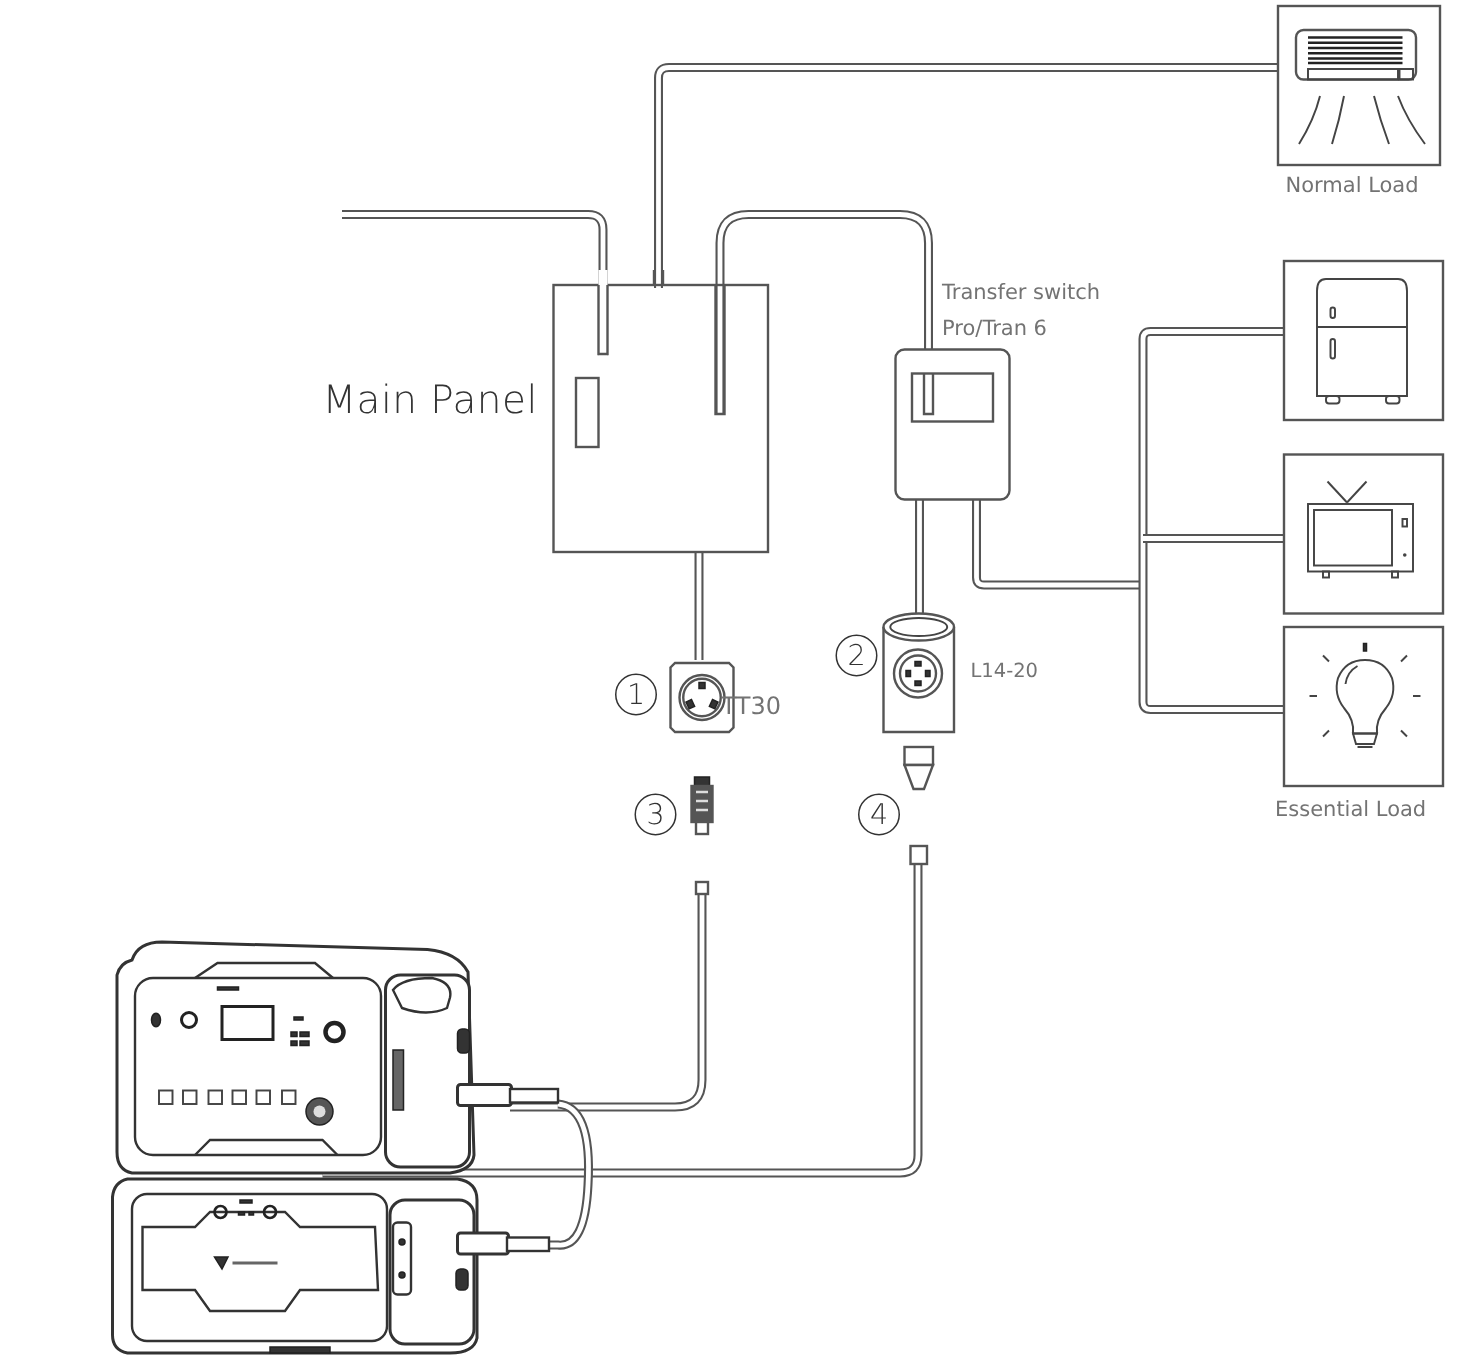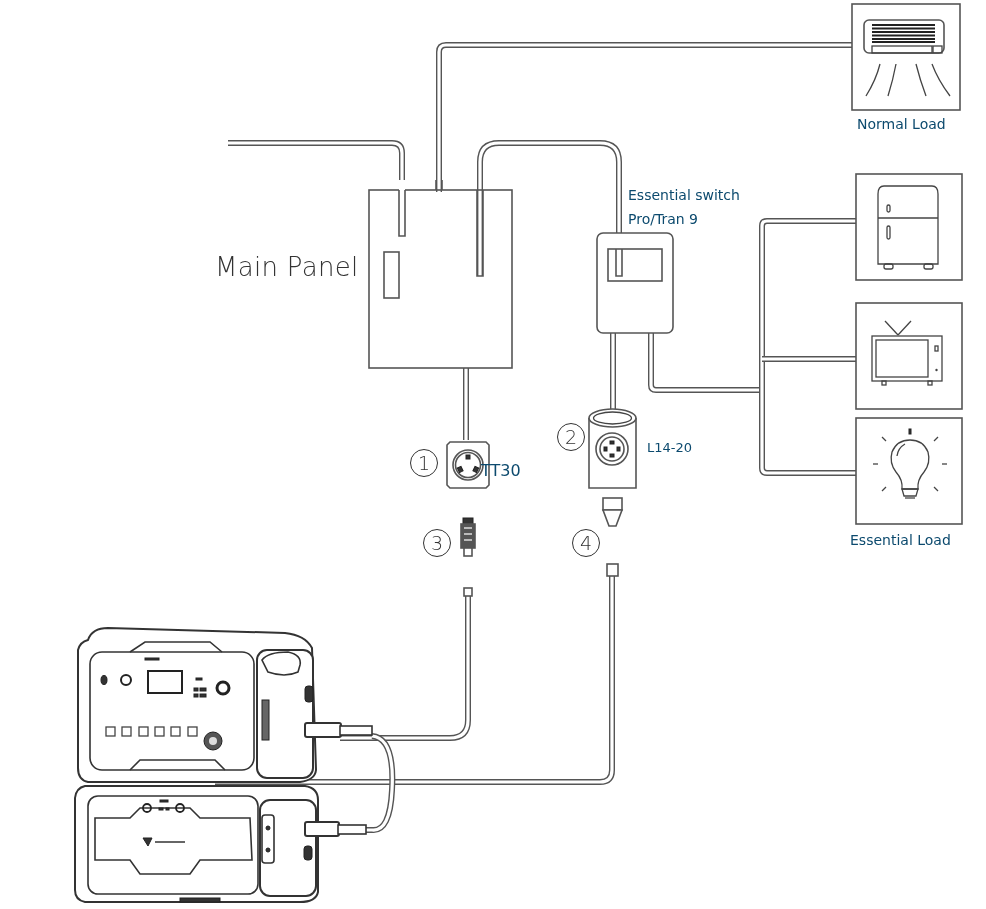--- a/index.html
+++ b/index.html
@@ -1,18 +1,18 @@
 <!DOCTYPE html>
 <html><head>
   <meta charset="utf-8">
   <style>
     html, body { margin: 0; padding: 0; background: #ffffff; }
     body { width: 986px; height: 909px; position: relative; overflow: hidden; font-family: "DejaVu Sans", sans-serif; }
     #canvas { position: absolute; left: 0; top: 0; width: 986px; height: 909px; }
-    .lbl { position: absolute; color: #0c4a6e; white-space: nowrap; font-family: "DejaVu Sans", sans-serif; }
+    .lbl { position: absolute; color: #737373; white-space: nowrap; font-family: "DejaVu Sans", sans-serif; }
     .lbl-main { left: 215px; top: 252px; font-size: 26px; font-weight: 300; color: #333; letter-spacing: 0.3px; }
     .lbl-ts1 { left: 628px; top: 187px; font-size: 14px; }
     .lbl-ts2 { left: 628px; top: 211px; font-size: 14px; }
     .lbl-normal { left: 857px; top: 116px; font-size: 14px; }
     .lbl-essential { left: 850px; top: 532px; font-size: 14px; }
     .lbl-tt30 { left: 481px; top: 461px; font-size: 16px; }
     .lbl-l14 { left: 647px; top: 440px; font-size: 13px; }
     .num { position: absolute; width: 28px; height: 28px; border: 1.3px solid #333; border-radius: 50%;
            display: flex; align-items: center; justify-content: center; font-size: 19px; color: #333; box-sizing: border-box; font-weight: 300; }
     .n1 { left: 410px; top: 449px; }
@@ -243,22 +243,22 @@
     <circle class="dk" cx="268" cy="828" r="2"></circle>
     <circle class="dk" cx="268" cy="850" r="2"></circle>
     <rect class="dk" x="304" y="846" width="8" height="14" rx="3"></rect>
     <rect class="o" x="305" y="822" width="34" height="14" rx="2" style="stroke:#333;stroke-width:2"></rect>
     <rect class="o" x="338" y="825" width="28" height="9" style="stroke:#333"></rect>
     <rect class="dk" x="180" y="898" width="40" height="4"></rect>
   </g>
 </svg>
 
 <div class="lbl lbl-main">Main Panel</div>
-<div class="lbl lbl-ts1">Essential switch</div>
-<div class="lbl lbl-ts2">Pro/Tran 9</div>
+<div class="lbl lbl-ts1">Transfer switch</div>
+<div class="lbl lbl-ts2">Pro/Tran 6</div>
 <div class="lbl lbl-normal">Normal Load</div>
 <div class="lbl lbl-essential">Essential Load</div>
 <div class="lbl lbl-tt30">TT30</div>
 <div class="lbl lbl-l14">L14-20</div>
 
 <div class="num n1">1</div>
 <div class="num n2">2</div>
 <div class="num n3">3</div>
 <div class="num n4">4</div>
 

